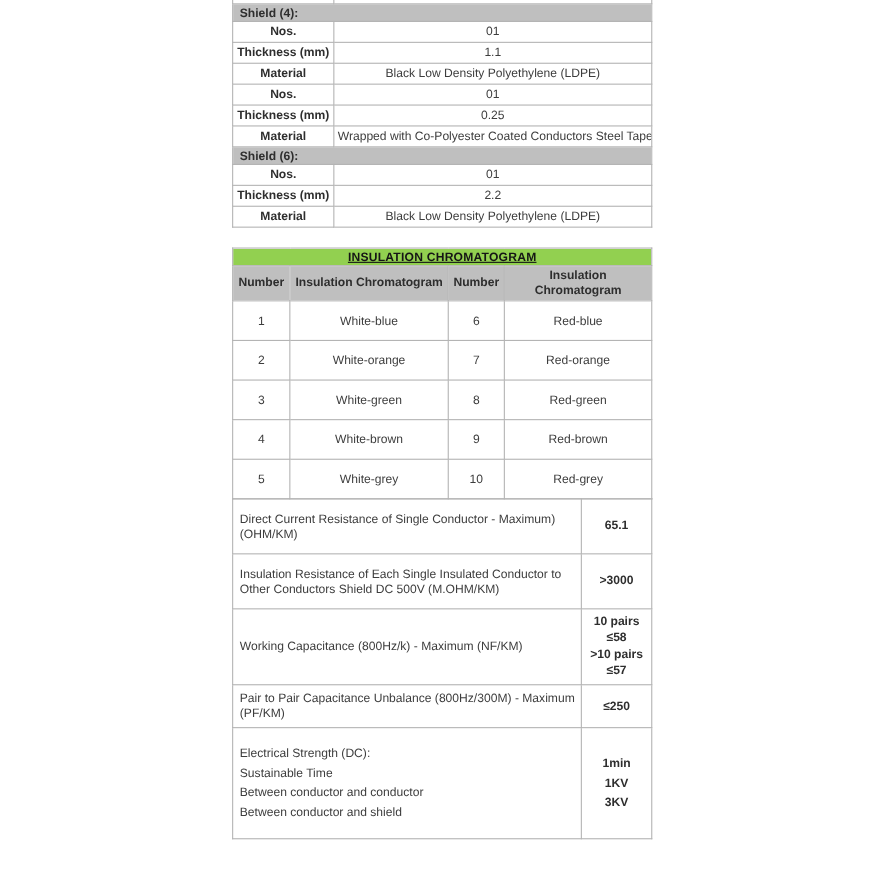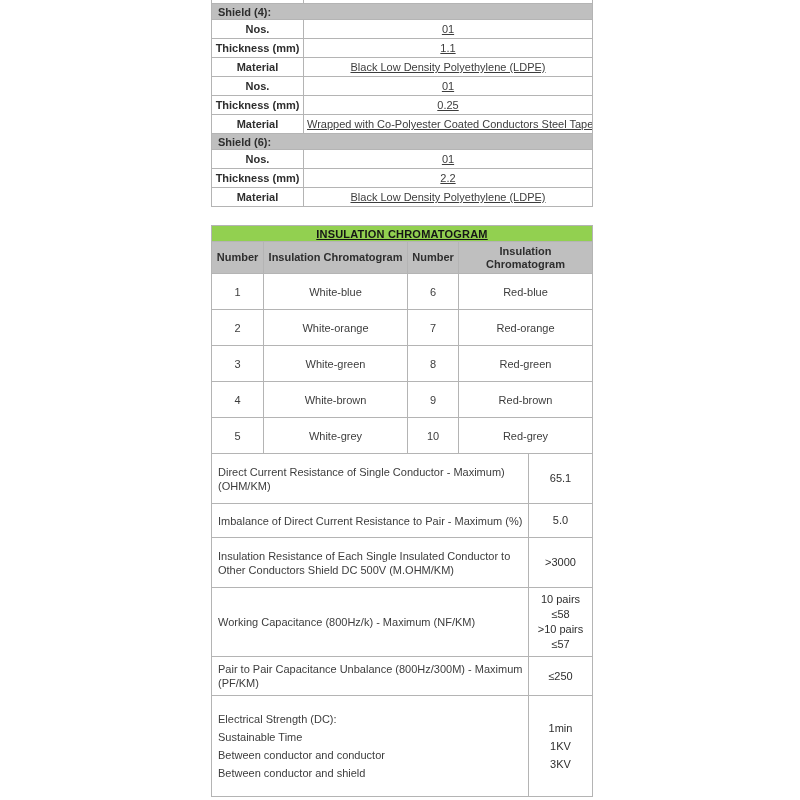--- a/index.html
+++ b/index.html
@@ -7,33 +7,33 @@
         font-family:"Liberation Sans","DejaVu Sans",sans-serif;color:#3d3d3d;overflow:hidden;border-radius:13px;}
   .content{position:absolute;left:211px;top:0;width:383px;}
   table.tbl{border-collapse:collapse;table-layout:fixed;width:382px;font-size:11px;color:#3d3d3d;}
   .tbl td{border:1px solid #b4b4b4;text-align:center;vertical-align:middle;padding:0 3px;overflow:hidden;}
   
   tr.sliver td{height:3px;border-top:none;}
   
   tr.sec td{height:15px;background:#bfbfbf;text-align:left;font-weight:bold;color:#2e2e2e;padding-left:6px;}
   .shield-tbl td{height:18px;}
   .shield-tbl td.lbl{font-weight:bold;color:#2e2e2e;}
-  .shield-tbl td.val{white-space:nowrap;text-decoration:underline;}
+  .shield-tbl td.val{white-space:nowrap;}
   
   tr.green td{height:15px;background:#92d050;}
   .gtitle{font-weight:bold;text-decoration:underline;color:#151515;letter-spacing:.2px;}
   
   .chroma-tbl{margin-top:18px;}
   .chroma-tbl tr.hdr td{background:#bfbfbf;font-weight:bold;height:31px;color:#2e2e2e;line-height:13px;}
   .chroma-tbl tr.hdr td.nw{white-space:nowrap;}
   .chroma-tbl tr.body td{height:35px;}
   
   .char-tbl{margin-top:-1px;}
   .char-tbl td.clbl{text-align:left;padding:3px 2px 3px 6px;line-height:14px;}
-  .char-tbl td.cval{font-weight:normal;color:#2e2e2e;line-height:15px;}
+  .char-tbl td.cval{font-weight:bold;color:#2e2e2e;line-height:15px;}
   tr.ch1 td{height:43px;}
   tr.ch2 td{height:27px;}
   tr.ch3 td{height:43px;}
   tr.ch4 td{height:62px;}
   tr.ch5 td{height:32px;}
   tr.ch6 td{height:94px;}
   tr.ch6 td.clbl{line-height:18px;}
   tr.ch6 td.cval{line-height:18px;}
   .ml{white-space:pre-line;}
 </style>
@@ -158,24 +158,20 @@
       <colgroup>
           <col style="width:317px">
           <col>
         </colgroup>
       <tbody>
         <tr class="ch1">
           <td class="clbl ml">Direct Current Resistance of Single Conductor - Maximum)
 (OHM/KM)</td>
           <td class="cval ml">65.1</td>
         </tr>
-        <tr class="ch2">
-          <td class="clbl ml">Imbalance of Direct Current Resistance to Pair - Maximum (%)</td>
-          <td class="cval ml">5.0</td>
-        </tr>
         <tr class="ch3">
           <td class="clbl ml">Insulation Resistance of Each Single Insulated Conductor to
 Other Conductors Shield  DC 500V (M.OHM/KM)</td>
           <td class="cval ml">&gt;3000</td>
         </tr>
         <tr class="ch4">
           <td class="clbl ml">Working Capacitance (800Hz/k) - Maximum (NF/KM)</td>
           <td class="cval ml">10 pairs
 ≤58
 &gt;10 pairs

